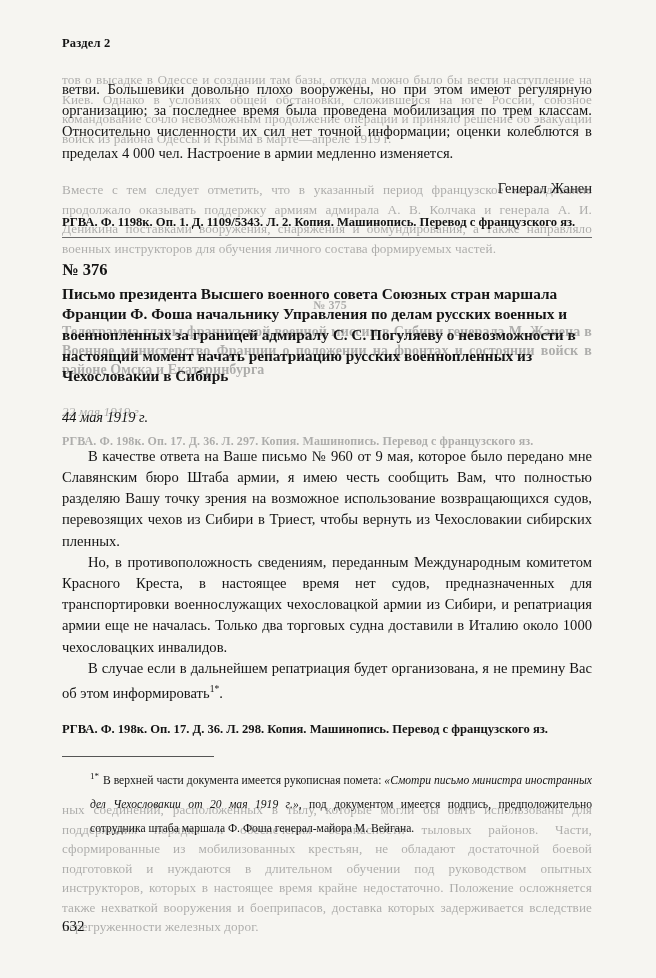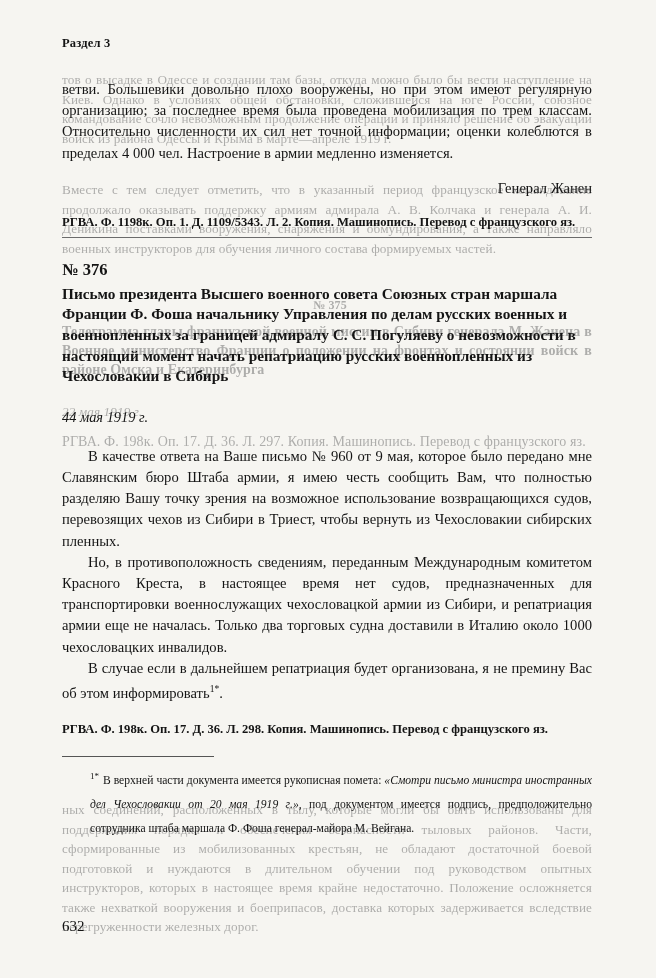--- a/index.html
+++ b/index.html
@@ -125,26 +125,26 @@
 </head>
 <body>
 
 <div class="page">
 
   <div class="ghost" style="left:62px; top:70px; width:530px;">тов о высадке в Одессе и создании там базы, откуда можно было бы вести наступление на Киев. Однако в условиях общей обстановки, сложившейся на юге России, союзное командование сочло невозможным продолжение операции и приняло решение об эвакуации войск из района Одессы и Крыма в марте—апреле 1919 г.</div>
   <div class="ghost" style="left:62px; top:180px; width:530px;">Вместе с тем следует отметить, что в указанный период французское командование продолжало оказывать поддержку армиям адмирала А. В. Колчака и генерала А. И. Деникина поставками вооружения, снаряжения и обмундирования, а также направляло военных инструкторов для обучения личного состава формируемых частей.</div>
   <div class="ghost" style="left:290px; top:296px; width:80px; font-weight:bold; font-size:12px; text-align:center;">№ 375</div>
   <div class="ghost" style="left:62px; top:322px; width:530px; font-weight:bold; font-size:14px; line-height:19px;">Телеграмма главы французской военной миссии в Сибири генерала М. Жанена в Военное министерство Франции о положении на фронтах и состоянии войск в районе Омска и Екатеринбурга</div>
   <div class="ghost" style="left:62px; top:402px; width:200px; font-style:italic;">22 мая 1919 г.</div>
-  <div class="ghost" style="left:62px; top:432px; width:530px; font-weight:normal; font-size:14px;">РГВА. Ф. 198к. Оп. 17. Д. 36. Л. 297. Копия. Машинопись. Перевод с французского яз.</div>
+  <div class="ghost" style="left:62px; top:432px; width:530px; font-weight:bold; font-size:12px;">РГВА. Ф. 198к. Оп. 17. Д. 36. Л. 297. Копия. Машинопись. Перевод с французского яз.</div>
   <div class="ghost" style="left:62px; top:800px; width:530px;">ных соединений, расположенных в тылу, которые могли бы быть использованы для поддержания порядка и обеспечения безопасности тыловых районов. Части, сформированные из мобилизованных крестьян, не обладают достаточной боевой подготовкой и нуждаются в длительном обучении под руководством опытных инструкторов, которых в настоящее время крайне недостаточно. Положение осложняется также нехваткой вооружения и боеприпасов, доставка которых задерживается вследствие перегруженности железных дорог.</div>
 
   <div class="content">
 
-    <div class="running-head">Раздел 3</div>
+    <div class="running-head">Раздел 2</div>
 
     <p class="body">ветви. Большевики довольно плохо вооружены, но при этом имеют регулярную организацию; за последнее время была проведена мобилизация по трем классам. Относительно численности их сил нет точной информации; оценки колеблются в пределах 4 000 чел. Настроение в армии медленно изменяется.</p>
 
     <div class="sig">Генерал Жанен</div>
 
     <div class="archref">РГВА. Ф. 1198к. Оп. 1. Д. 1109/5343. Л. 2. Копия. Машинопись. Перевод с французского яз.</div>
 
     <hr class="rule">
 
     <div class="doc-number">№ 376</div>

